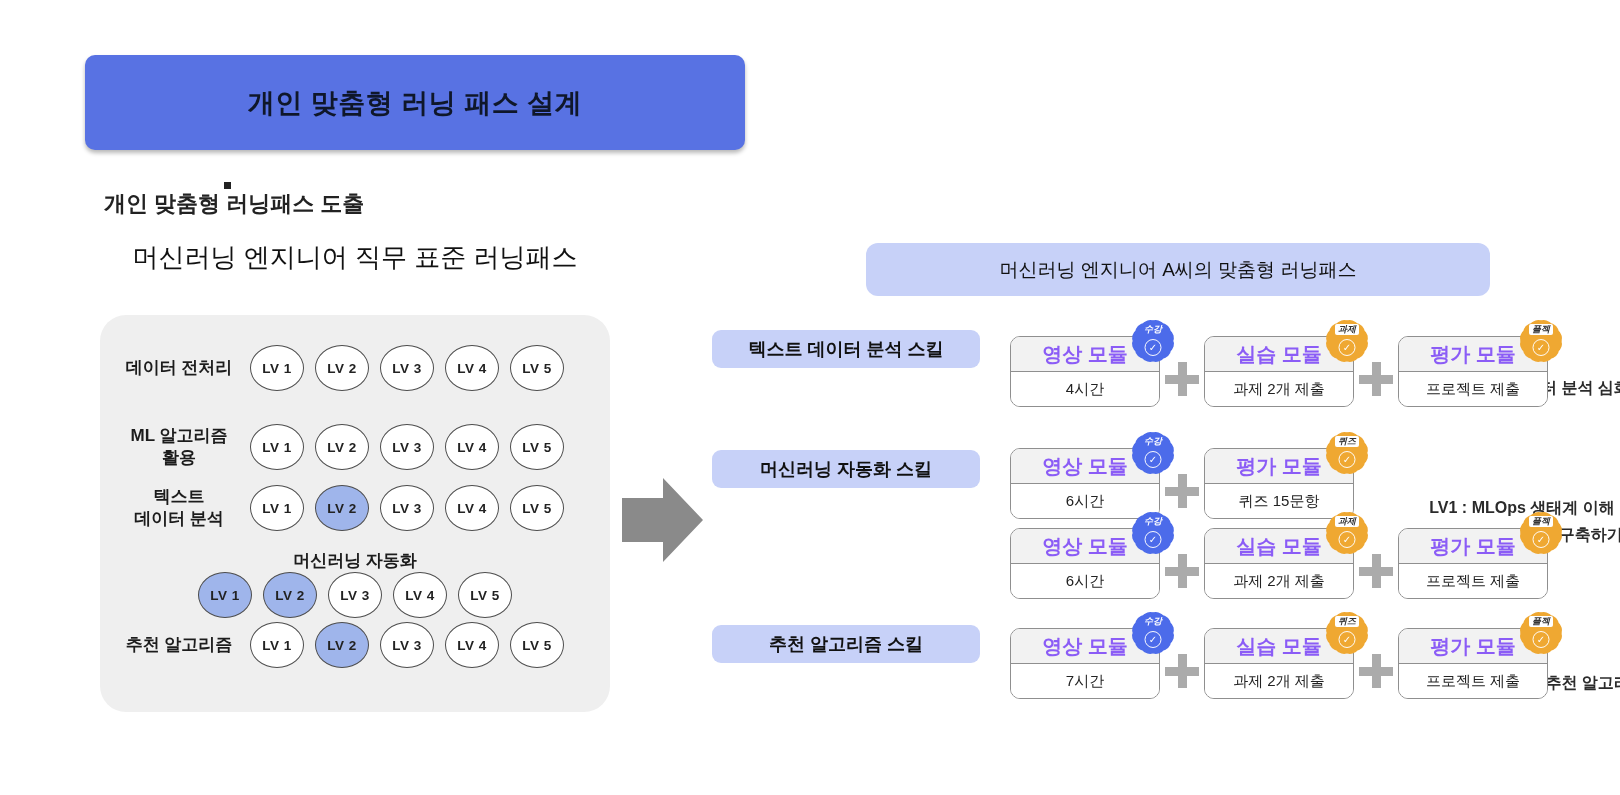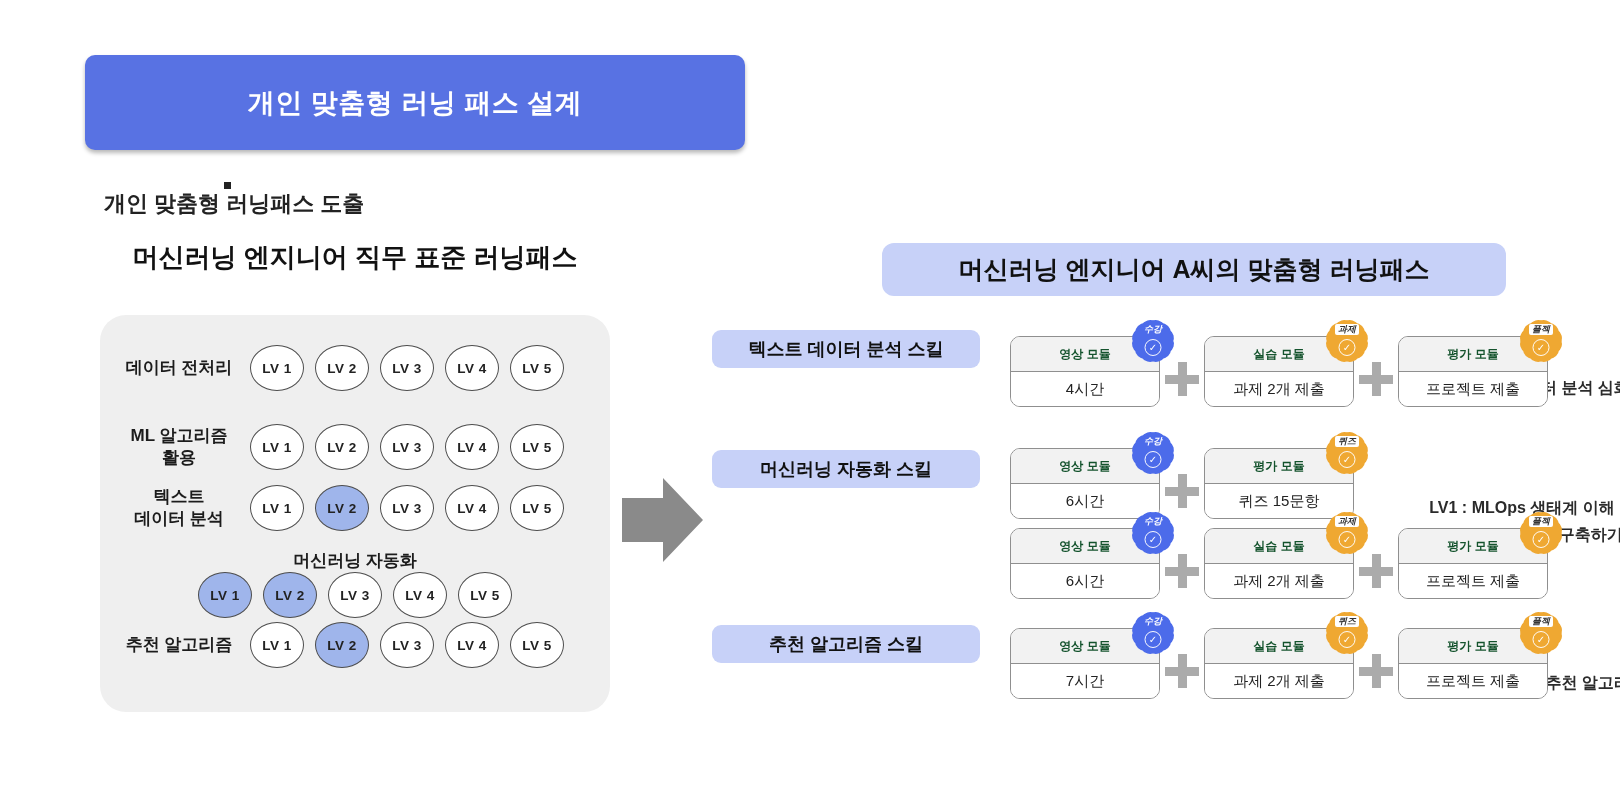--- a/index.html
+++ b/index.html
@@ -4,59 +4,59 @@
 <style>
   html,body{margin:0;padding:0;}
   body{
     width:1620px;height:795px;position:relative;background:#ffffff;
     font-family:"Liberation Sans","DejaVu Sans",sans-serif;color:#1c1c1c;overflow:hidden;
   }
   
   .banner{
     position:absolute;left:85px;top:55px;width:660px;height:95px;
     background:#5872E3;border-radius:10px;display:flex;align-items:center;justify-content:center;
-    color:#ffffff;font-size:27px;font-weight:600;letter-spacing:.5px;
+    color:#0f172a;font-size:27px;font-weight:600;letter-spacing:.5px;
     box-shadow:0 3px 4px rgba(0,0,0,.28);
   }
   
   .bullet-line{position:absolute;left:104px;top:182px;display:flex;align-items:center;font-size:22px;font-weight:700;color:#222;flex-direction:column;}
   .bullet-dot{width:7px;height:7px;background:#222;display:inline-block;margin-right:14px;}
   
-  .std-title{position:absolute;left:100px;top:240px;width:510px;text-align:center;font-size:26px;font-weight:700;color:#111;}
+  .std-title{position:absolute;left:100px;top:240px;width:510px;text-align:center;font-size:26px;font-weight:400;color:#111;}
   .std-panel{position:absolute;left:100px;top:315px;width:510px;height:397px;background:#EFEFEF;border-radius:26px;}
   .std-row{position:absolute;left:108px;width:494px;height:52px;display:flex;align-items:center;}
   .std-row-label{width:142px;text-align:center;font-size:17px;font-weight:700;line-height:22px;color:#1c1c1c;}
   .lv-circles{display:flex;gap:11px;}
   .lv{
     width:54px;height:46px;border:1.6px solid #4c4c4c;border-radius:50%;background:#fff;
     display:flex;align-items:center;justify-content:center;font-size:13.5px;font-weight:600;color:#222;
     box-sizing:border-box;flex:0 0 auto;letter-spacing:.5px;
   }
   .lv.on{background:#9FB5EB;}
   .r1{top:342px;} .r2{top:421px;} .r3{top:482px;} .r4{top:550px;flex-direction:column;} .r5{top:619px;}
   
   .arrow{position:absolute;left:615px;top:470px;}
   
   .custom-title{
     position:absolute;left:866px;top:243px;width:624px;height:53px;background:#C7D1F8;border-radius:12px;
-    display:flex;align-items:center;justify-content:center;font-size:25px;font-weight:700;color:#111;margin-left:16px;
+    display:flex;align-items:center;justify-content:center;font-size:19px;font-weight:400;color:#111;
   }
   .skill{position:absolute;left:712px;width:268px;}
   .skill-box{height:38px;background:#C7D1F8;border-radius:9px;display:flex;align-items:center;justify-content:center;
     font-size:18px;font-weight:700;color:#111;}
   .skill-sub{width:100%;text-align:center;font-size:16px;font-weight:600;color:#2b2b2b;line-height:27px;}
   .g1-box{top:330px;} .g1-sub{top:374px;}
   .g2-box{top:450px;} .g2-sub{top:494px;}
   .g3-box{top:625px;} .g3-sub{top:669px;}
   
   .module-row{position:absolute;left:1010px;display:flex;align-items:flex-start;}
   .mr1{top:336px;} .mr2a{top:448px;} .mr2b{top:528px;} .mr3{top:628px;}
   .mcard{width:150px;border:1.3px solid #8f8f8f;border-radius:10px;background:#fff;position:relative;box-sizing:border-box;}
   .mcard-head{height:34px;background:#F2F2F2;border-bottom:1.3px solid #8f8f8f;border-radius:9px 9px 0 0;
-    display:flex;align-items:center;justify-content:center;font-size:12px;font-weight:700;color:#14532d;}
+    display:flex;align-items:center;justify-content:center;font-size:20px;font-weight:700;color:#8b5cf6;}
   .mcard-body{height:34px;display:flex;align-items:center;justify-content:center;font-size:15px;color:#222;border-radius:0 0 9px 9px;background:#fff;}
   .plus{position:relative;width:34px;height:34px;margin:26px 5px 0 5px;flex:0 0 auto;}
   .plus::before{content:"";position:absolute;left:0;top:13px;width:34px;height:9px;background:#ABABAB;}
   .plus::after{content:"";position:absolute;left:13px;top:0;width:9px;height:34px;background:#ABABAB;}
   
   .badge{position:absolute;width:46px;height:46px;right:-17px;top:-19px;z-index:3;font-style:italic;}
   .badge.blue{--bc:#4C6BEA;}
   .badge.orange{--bc:#EFA832;}
   .b-sq{position:absolute;inset:5px;border-radius:10px;background:var(--bc);}
   .b-sq.s2{transform:rotate(30deg);} .b-sq.s3{transform:rotate(60deg);}

